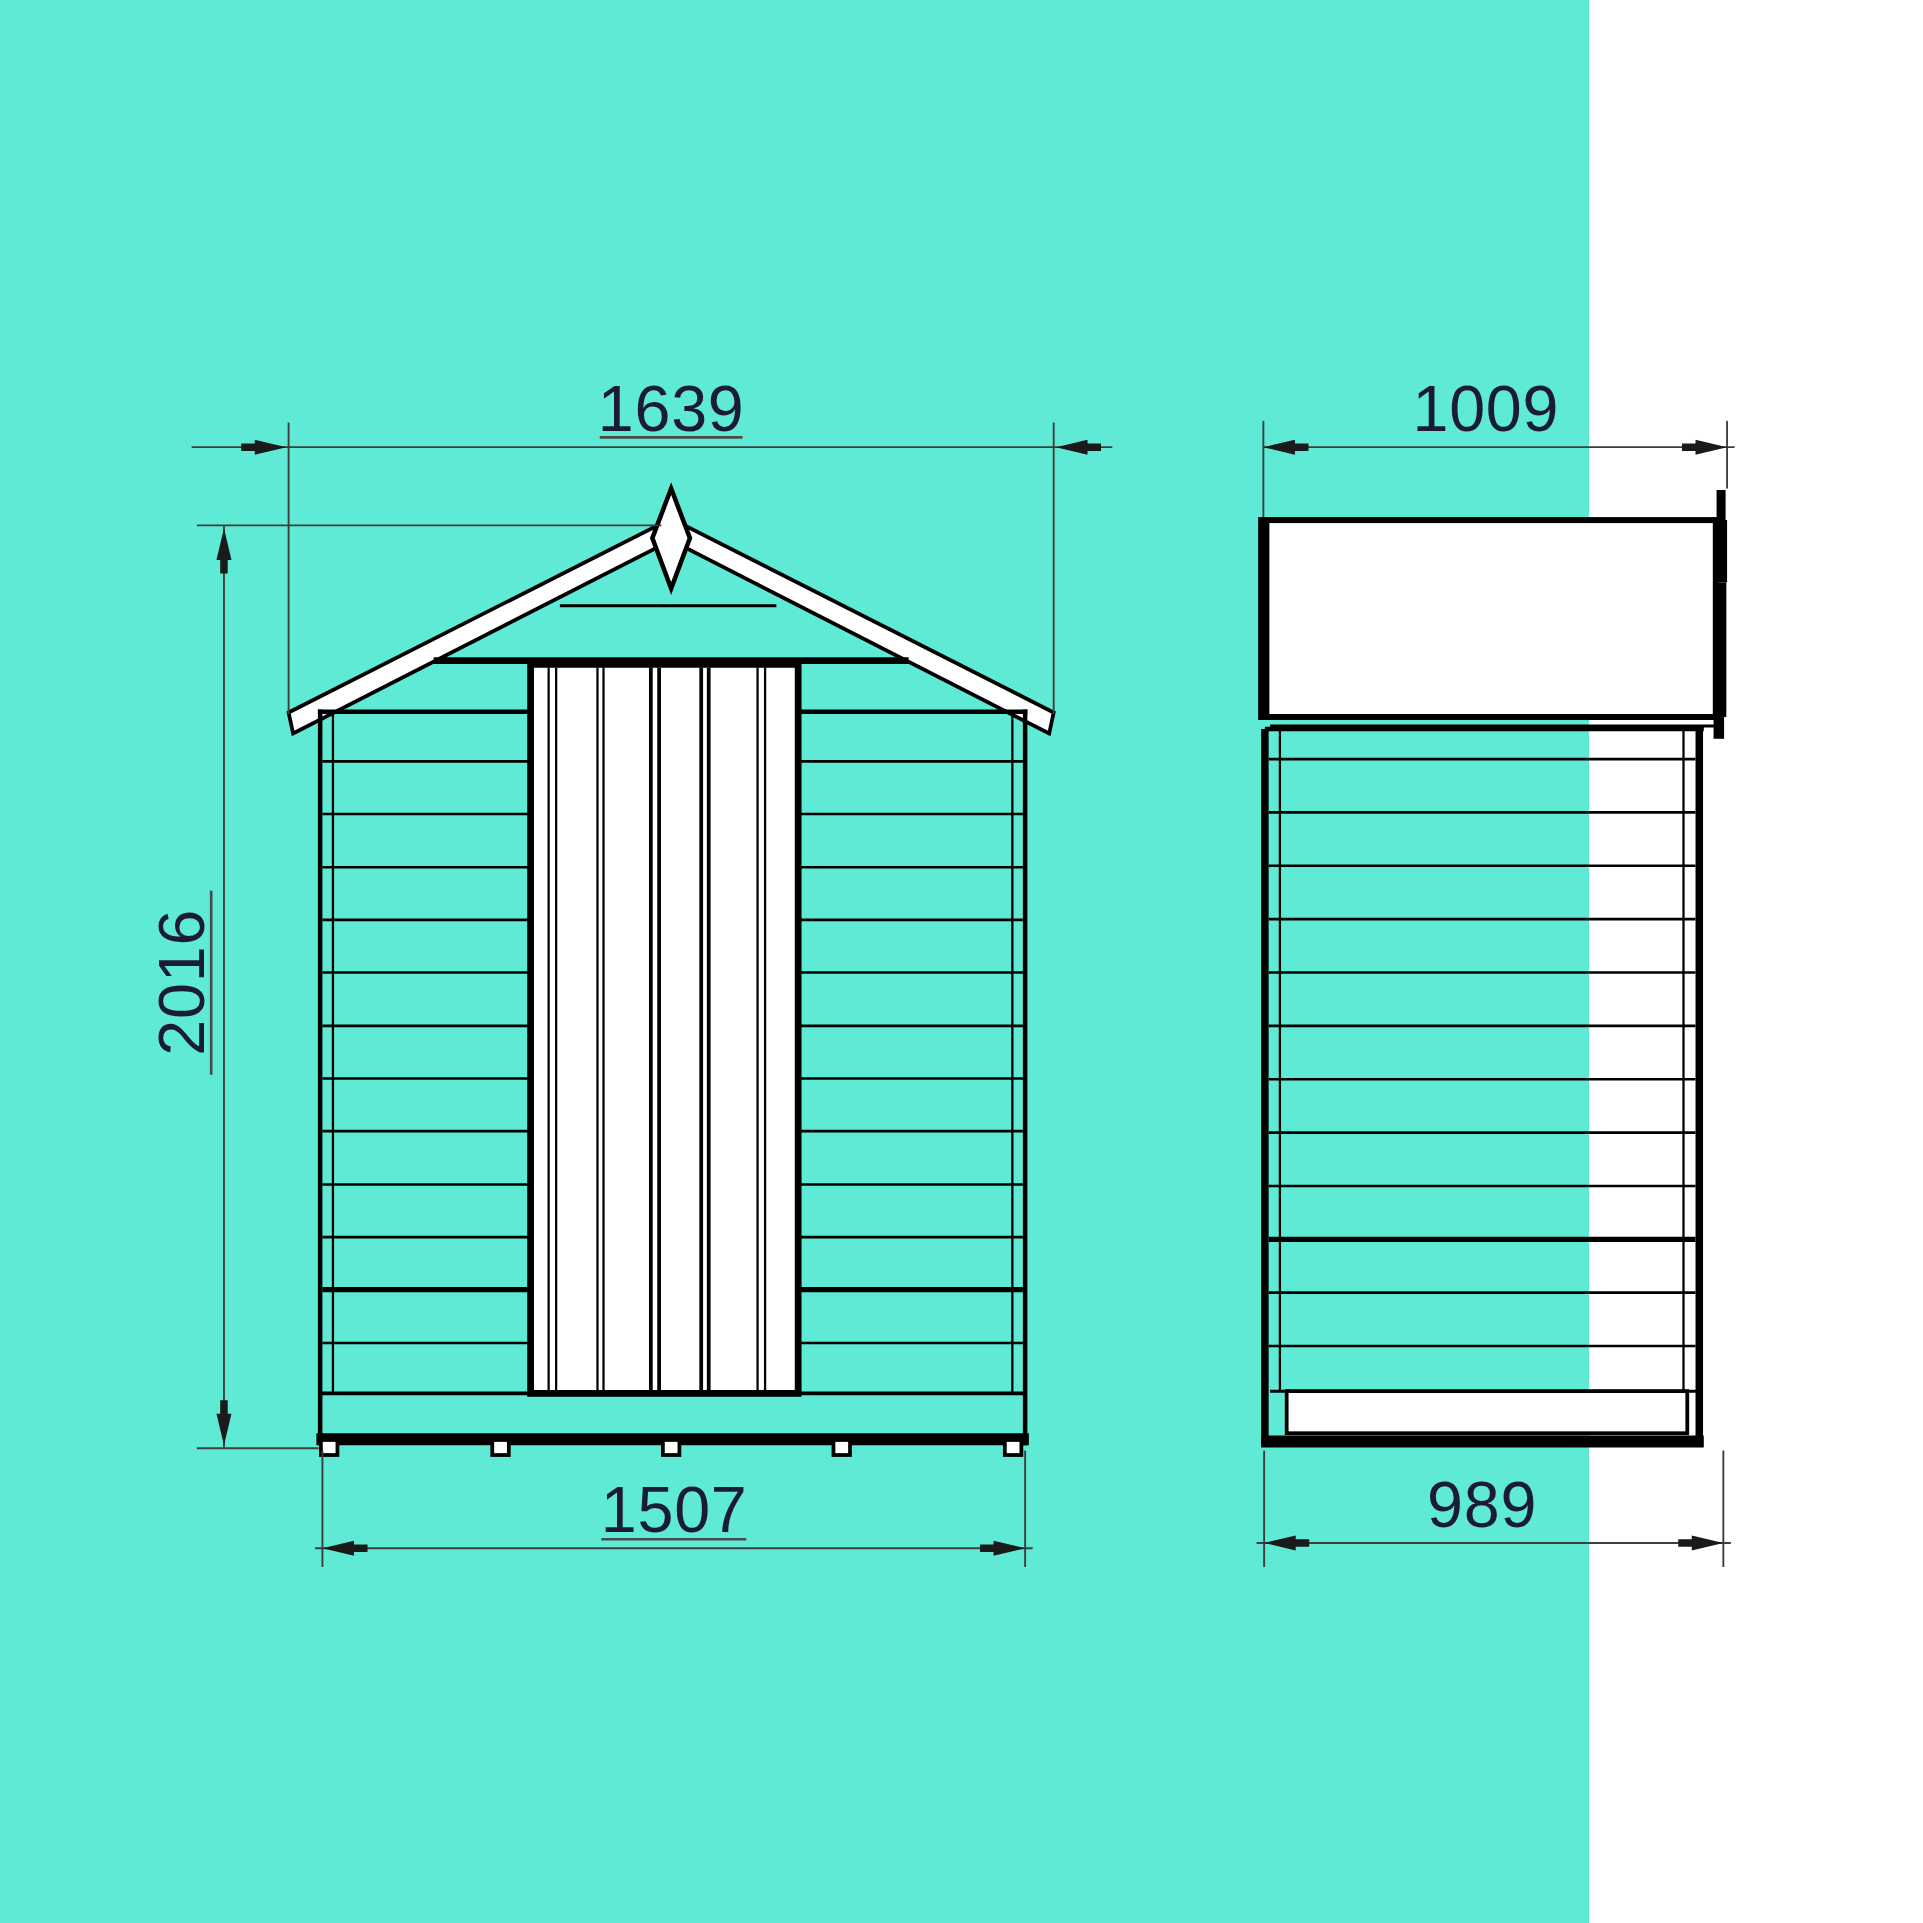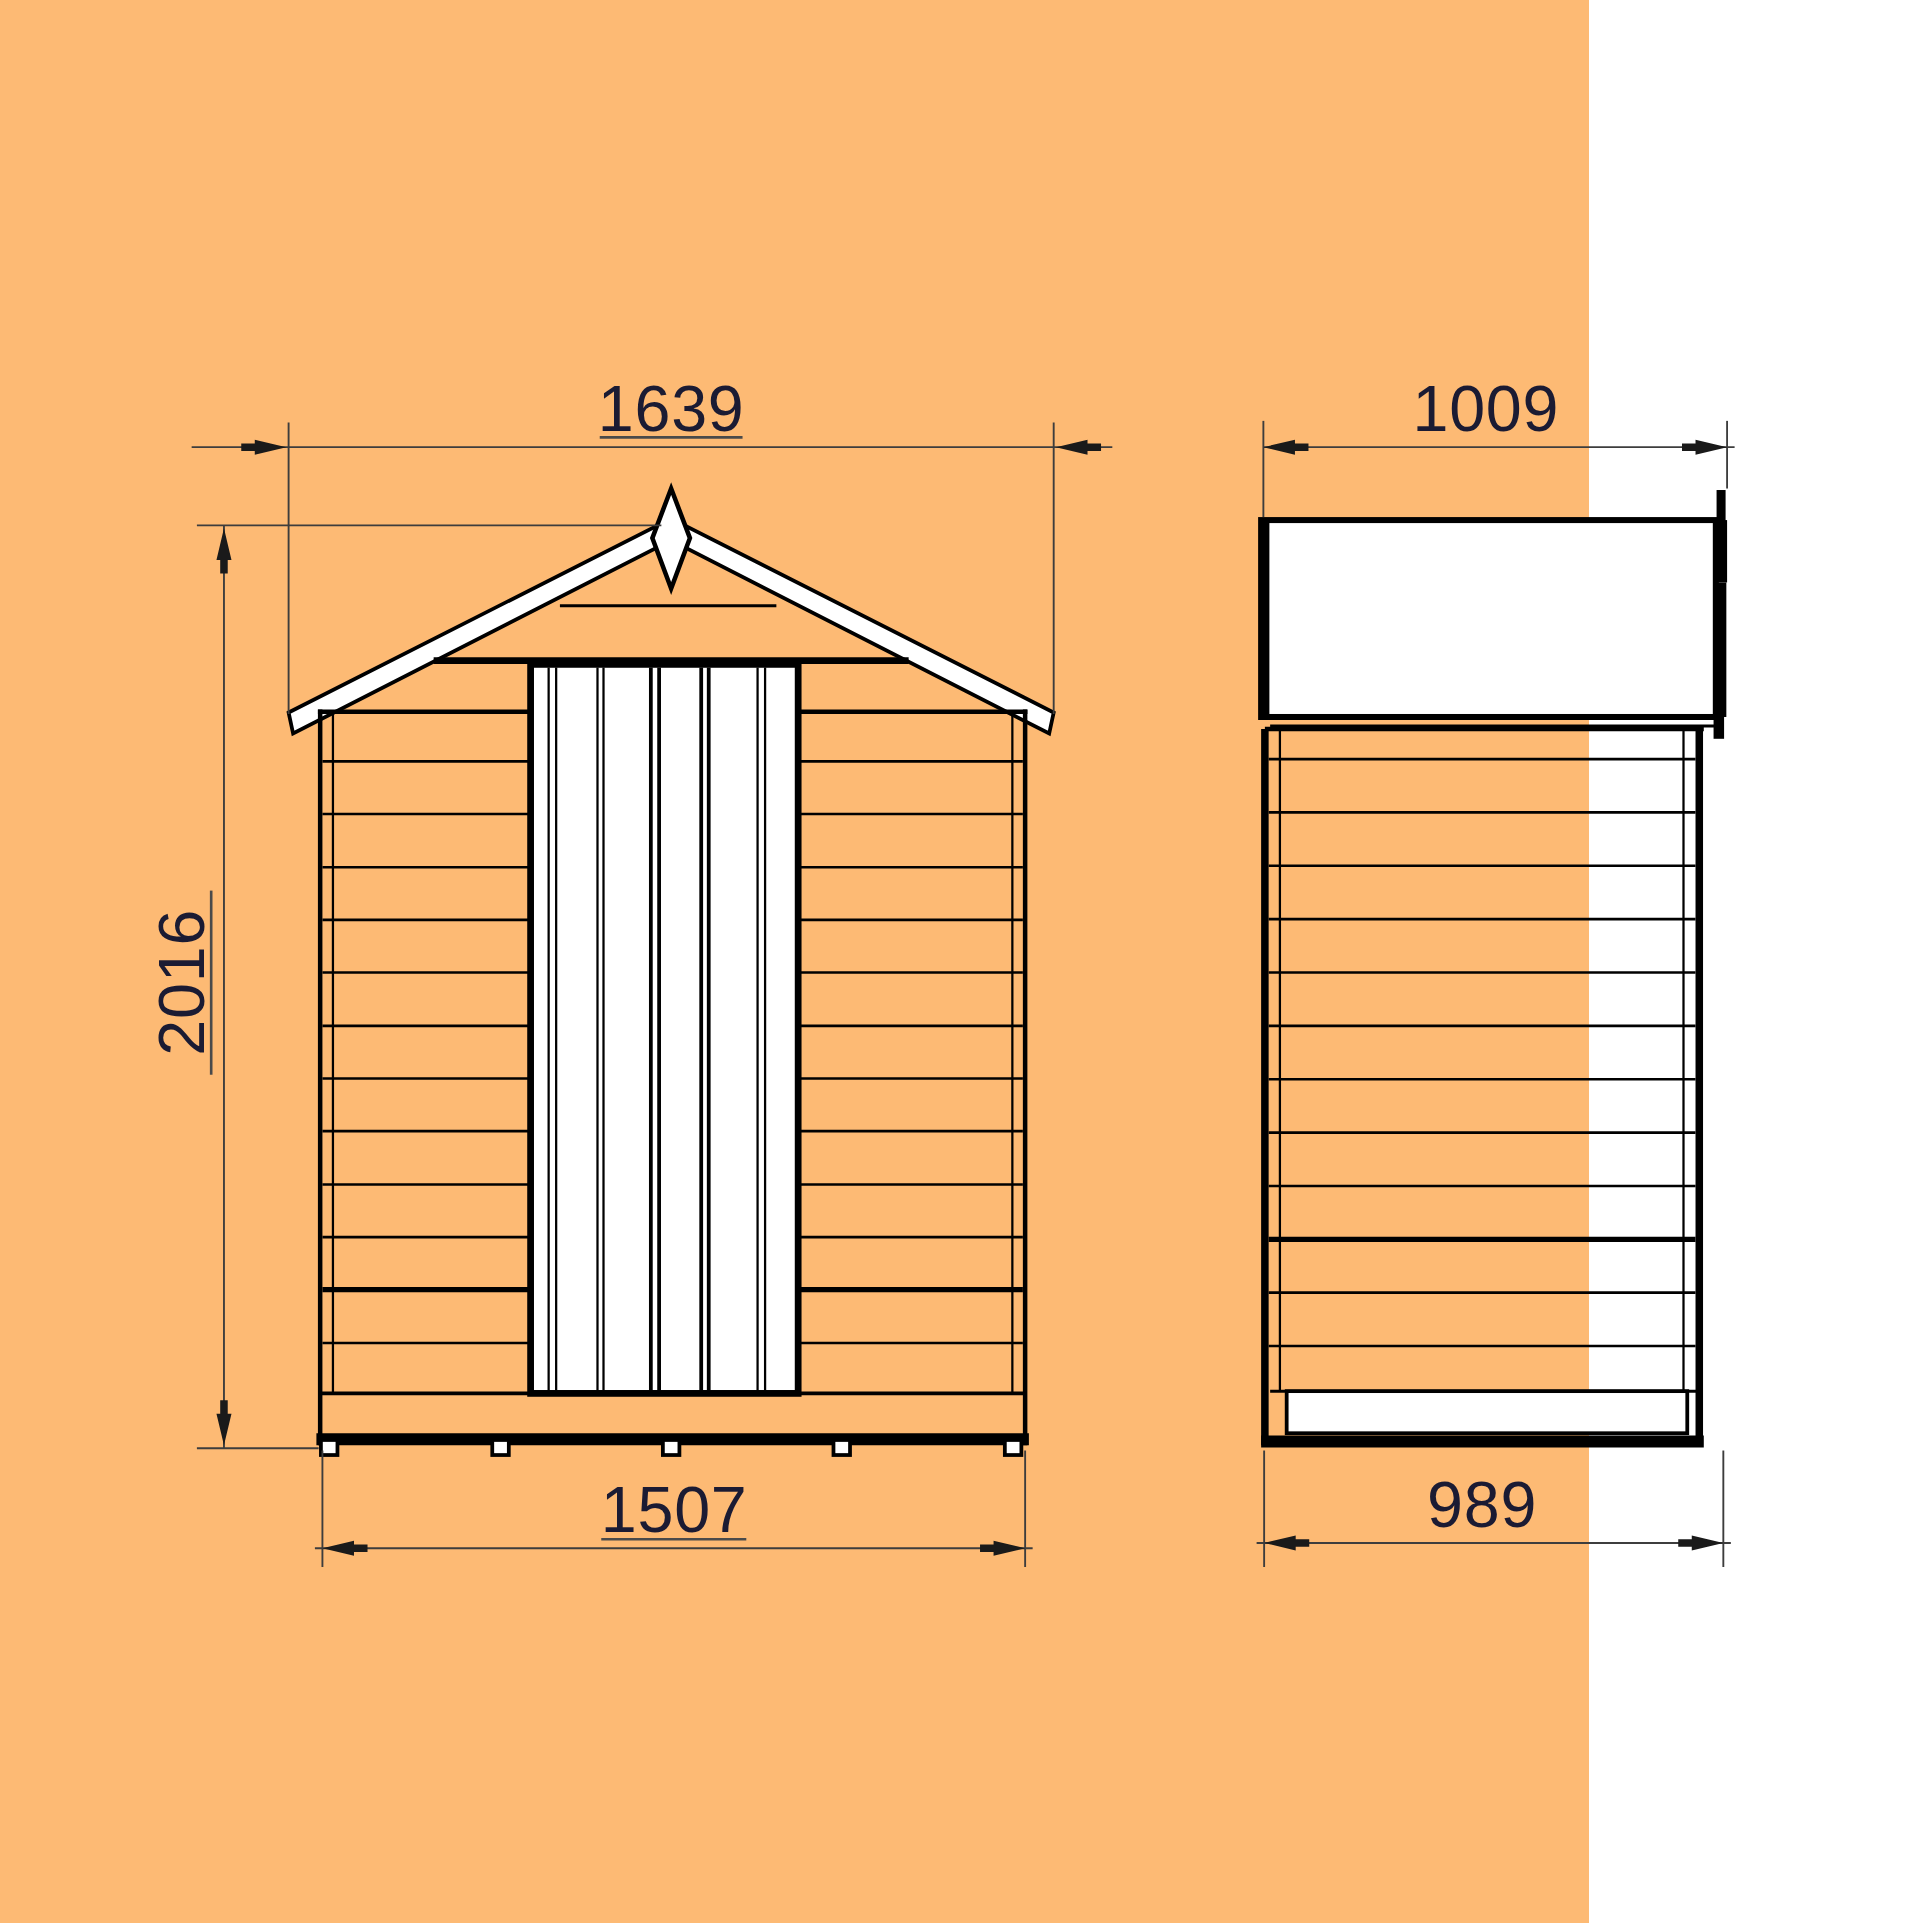--- a/index.html
+++ b/index.html
@@ -4,21 +4,21 @@
 <style>
   html, body {
     margin: 0;
     padding: 0;
     background: #ffffff;
     font-family: "Liberation Sans", sans-serif;
   }
   .stage {
     width: 1589px;
     height: 1924px;
-    background: #fdba74;
+    background: #5eead4;
     position: relative;
   }
   svg { display: block; }
   .struct   { stroke: #000000; fill: none; }
   .structf  { stroke: #000000; fill: #ffffff; }
   .solid    { fill: #000000; stroke: none; }
   .dim      { stroke: #3d3d3d; stroke-width: 2.5; fill: none; }
   .dimarrow { fill: #1a1a1a; stroke: none; }
   .dimtext  {
     fill: #1b1b33;

